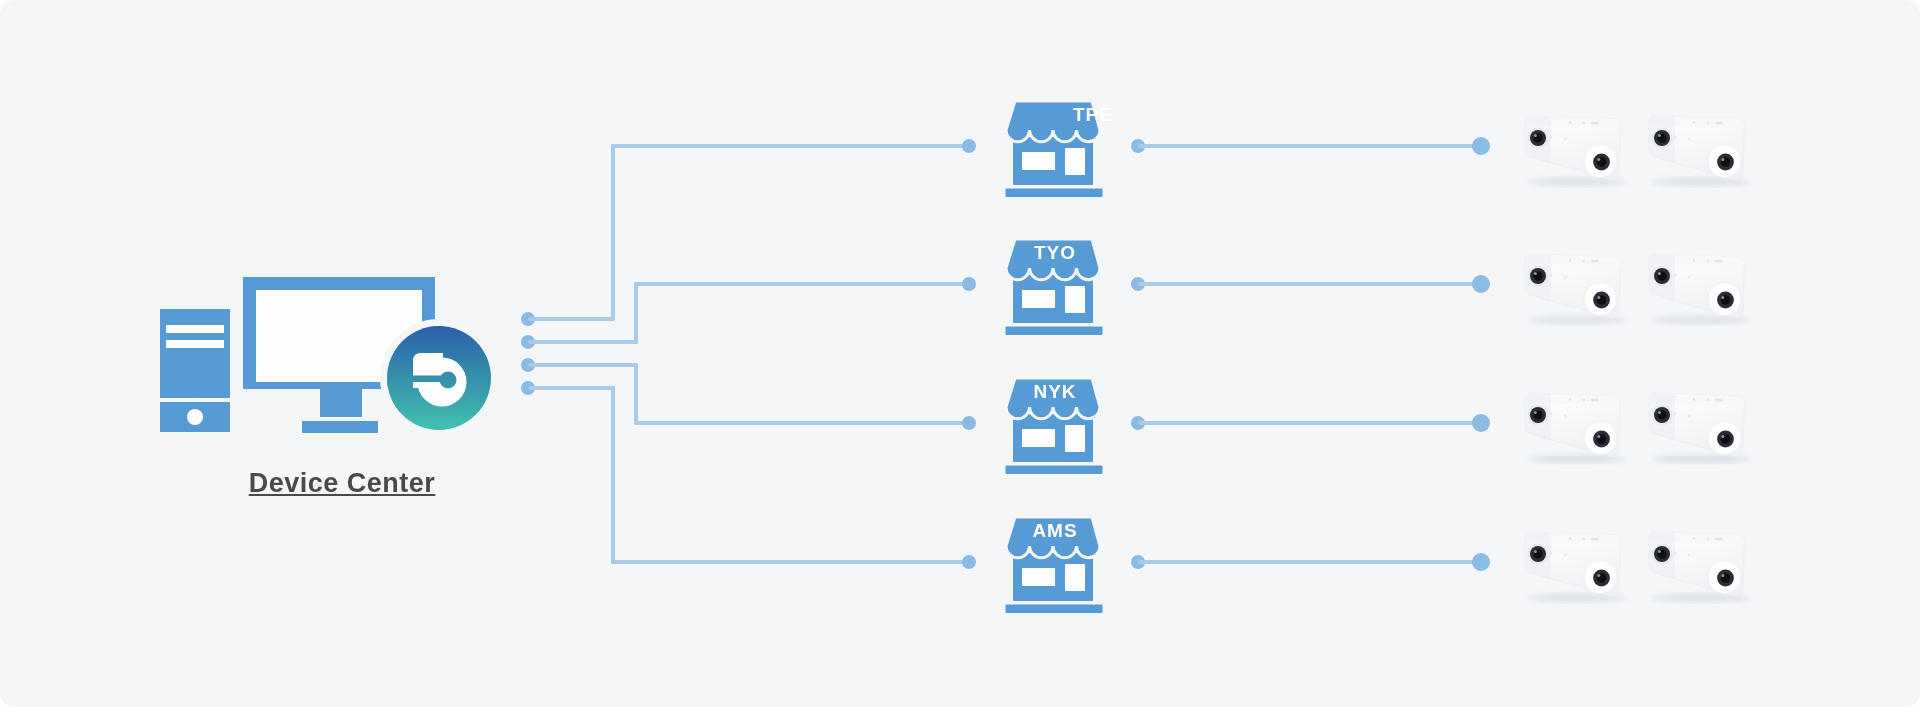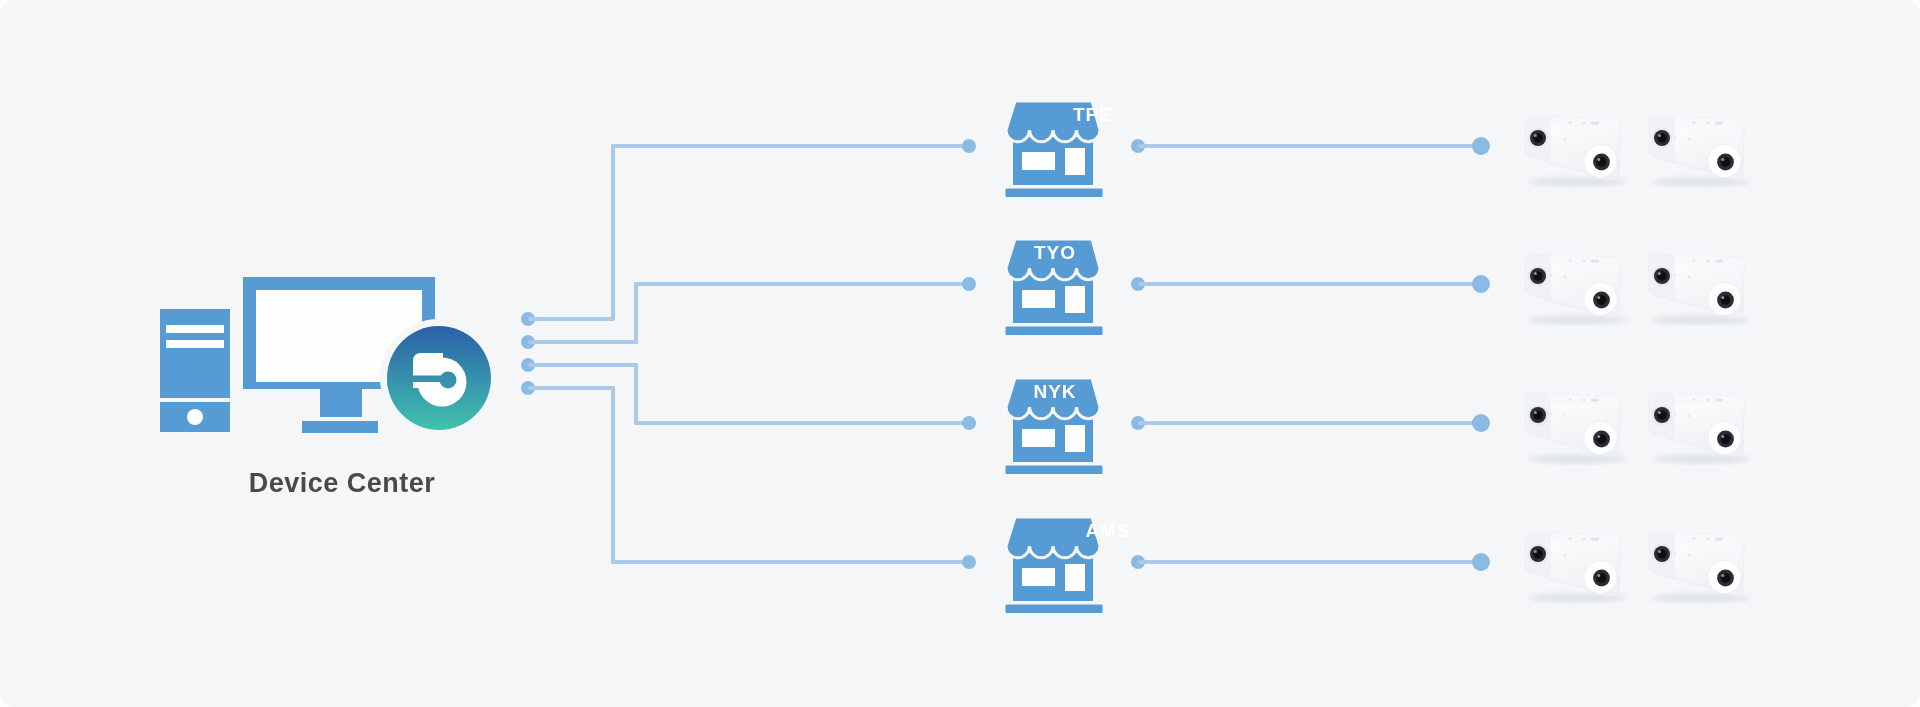--- a/index.html
+++ b/index.html
@@ -24,21 +24,21 @@
     background:#fdfdfd;border:13px solid var(--icon-blue,#579bd5);border-bottom-width:7px;z-index:1;
   }
   .stand-neck{position:absolute;left:320px;top:389px;width:42px;height:28px;background:var(--icon-blue,#579bd5);}
   .stand-base{position:absolute;left:302px;top:421px;width:76px;height:12px;background:var(--icon-blue,#579bd5);}
   .logo{
     position:absolute;left:387px;top:326px;width:104px;height:104px;border-radius:50%;
     box-shadow:0 0 0 7px var(--background,#f4f6f8);z-index:5;
   }
   .dc-label{
     position:absolute;left:172px;top:468px;width:340px;text-align:center;
-    font-size:27px;font-weight:bold;letter-spacing:.5px;color:var(--label-gray,#4a4a4c);
+    font-size:27px;font-weight:bold;letter-spacing:.5px;color:var(--label-gray,#4a4a4c);text-decoration:underline;
   }
   
   .storeicon{position:absolute;width:100px;height:96px;overflow:visible;}
   .storelabel{
     position:absolute;width:100px;text-align:center;font-size:19px;font-weight:bold;
     letter-spacing:1px;color:var(--store-label-white,#ffffff);z-index:3;
   }
   
   .cam{position:absolute;width:114px;height:78px;overflow:visible;}
   
@@ -196,21 +196,21 @@
 
   <div>
     <div class="dot" style="left:521px;top:381px"></div>
     <div class="cline" style="left:528px;top:386px;width:87px;height:4px"></div>
     <div class="cline" style="left:611px;top:386px;width:4px;height:178px"></div>
     <div class="cline" style="left:611px;top:560px;width:358px;height:4px"></div>
     <div class="dot" style="left:962px;top:555px"></div>
     <svg class="storeicon" style="left:1005px;top:517px">
         <use href="#store-icon"></use>
       </svg>
-    <div class="storelabel" style="left:1058px;top:520px">AMS</div>
+    <div class="storelabel" style="left:1005px;top:520px">AMS</div>
     <div class="dot" style="left:1131px;top:555px"></div>
     <div class="cline" style="left:1138px;top:560px;width:342px;height:4px"></div>
     <div class="dot big" style="left:1472px;top:553px"></div>
     <svg class="cam" style="left:1521px;top:526px">
         <use href="#camera-icon"></use>
       </svg>
     <svg class="cam" style="left:1645px;top:526px">
         <use href="#camera-icon"></use>
       </svg>
   </div>

